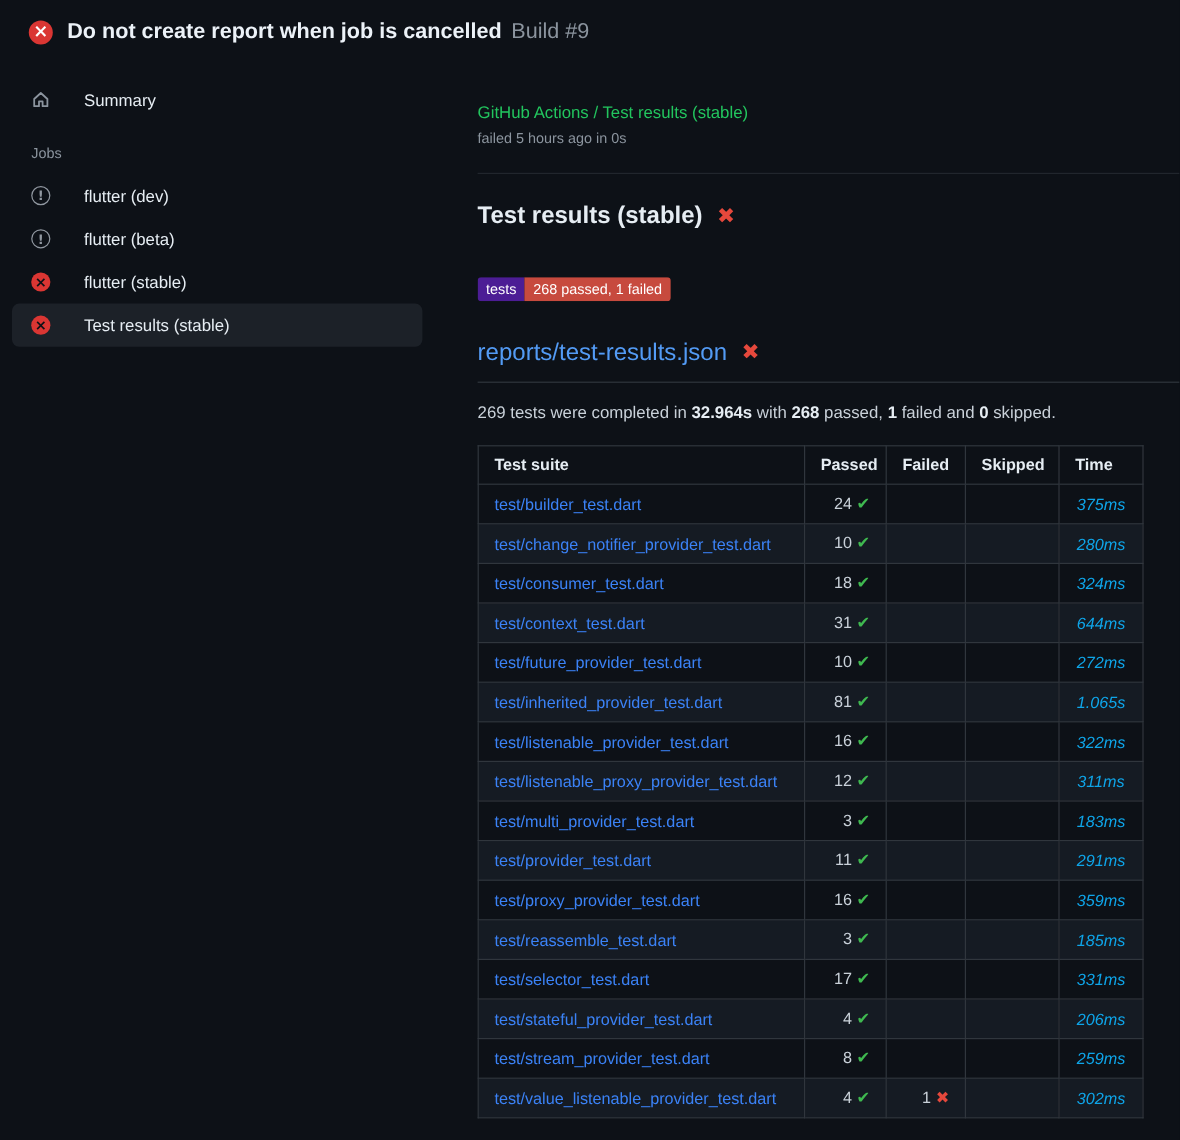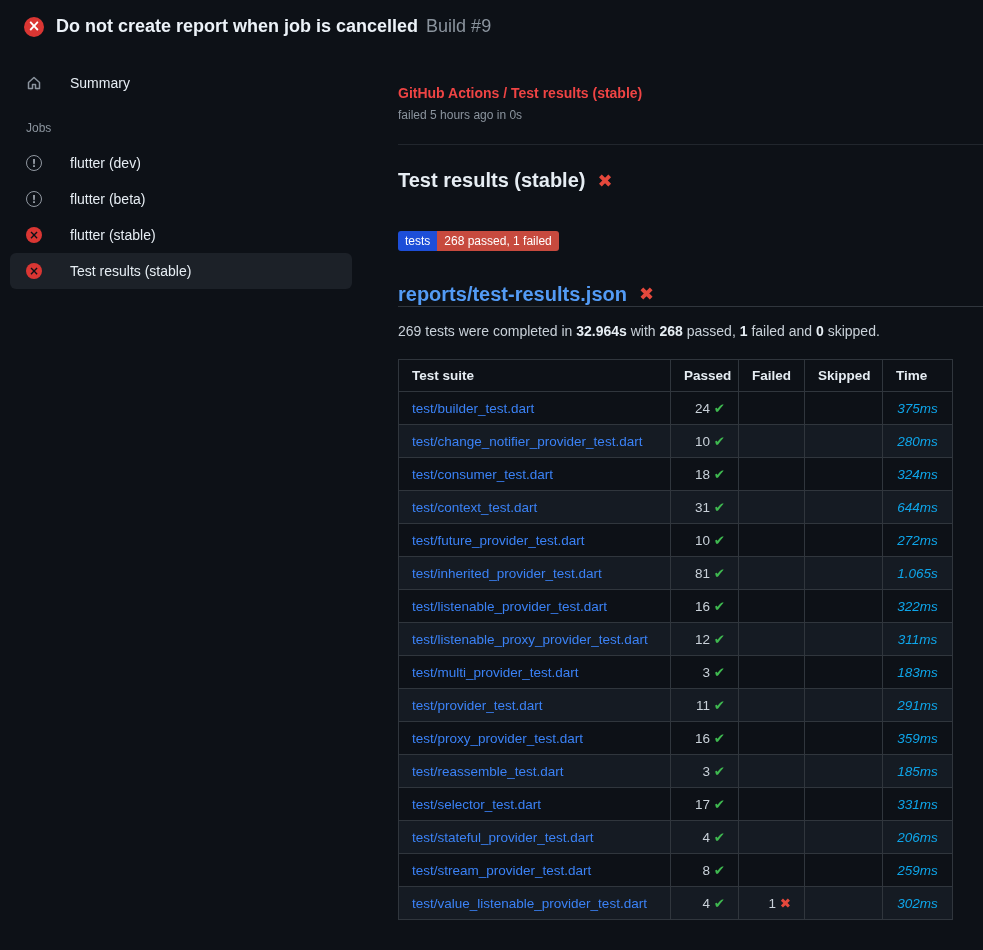--- a/index.html
+++ b/index.html
@@ -40,39 +40,39 @@
     width: 16px; height: 16px; flex-shrink: 0; border-radius: 50%;
     display: flex; align-items: center; justify-content: center;
     font-size: 11px; line-height: 1; font-family: "DejaVu Sans", sans-serif;
   }
   .status-icon.neutral { border: 1px solid #9198a1; color: #9198a1; font-weight: 700; }
   .status-icon.failed { background: #da3633; color: #0d1117; font-weight: 700; font-size: 12px; }
   .home-icon { width: 16px; height: 16px; flex-shrink: 0; display: flex; }
 
   
   .main { flex: 1; padding: 36px 0 0 46px; min-width: 0; }
-  .breadcrumb { font-size: 14px; font-weight: 700; color: #ef4444; }
+  .breadcrumb { font-size: 14px; font-weight: 400; color: #22c55e; }
   .run-meta { font-size: 12px; color: #8b949e; margin-top: 7px; }
   .divider { border: none; border-top: 1px solid #21262d; margin: 22px 0 0 0; }
 
   .section-title {
     display: flex; align-items: center; gap: 12px;
     font-size: 20px; font-weight: 700; color: #e6edf3;
     margin-top: 24px;
   }
   .heading-cross { color: #e5483c; font-size: 18px; line-height: 1; font-family: "DejaVu Sans", sans-serif; }
 
   .badge { display: inline-flex; margin-top: 22px; border-radius: 3px; overflow: hidden; font-size: 12px; line-height: 1; }
-  .badge-label { background: #1d4ed8; color: #ffffff; padding: 4px 7px; }
+  .badge-label { background: #4c1d95; color: #ffffff; padding: 4px 7px; }
   .badge-value { background: #c74a3e; color: #ffffff; padding: 4px 7px; }
 
   .report-heading {
     display: flex; align-items: center; gap: 12px;
-    font-size: 20px; font-weight: 700;
-    margin-top: 32px; 
+    font-size: 20px; font-weight: 400;
+    margin-top: 32px; padding-bottom: 12px;
     border-bottom: 1px solid #30363d;
   }
   .report-heading a { color: #539bf5; text-decoration: none; cursor: pointer; }
 
   .summary { font-size: 14px; margin: 16px 0 0 0; color: #c9d1d9; }
   .summary strong { color: #e6edf3; }
 
   
   .results-table {
     border-collapse: collapse; table-layout: fixed;

